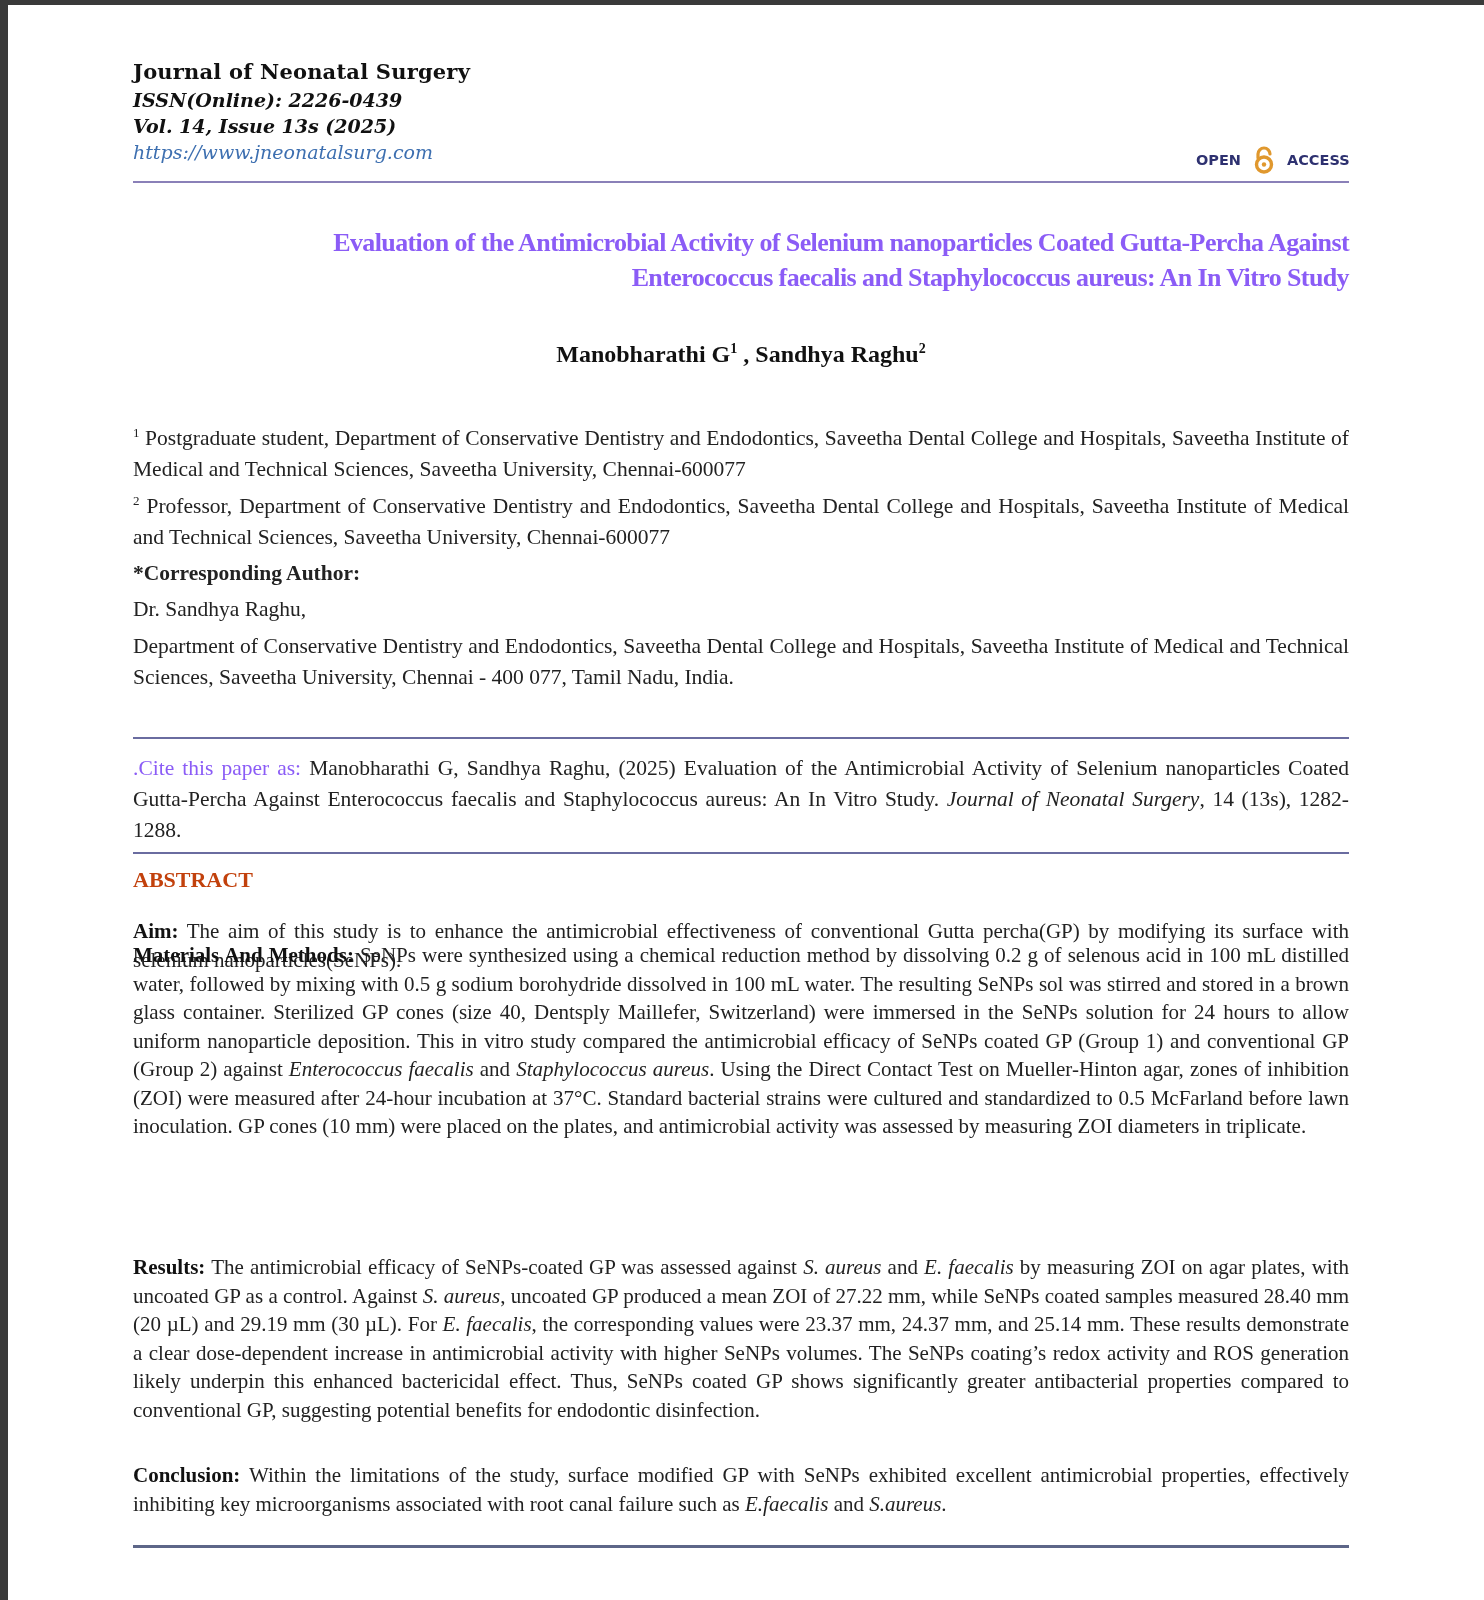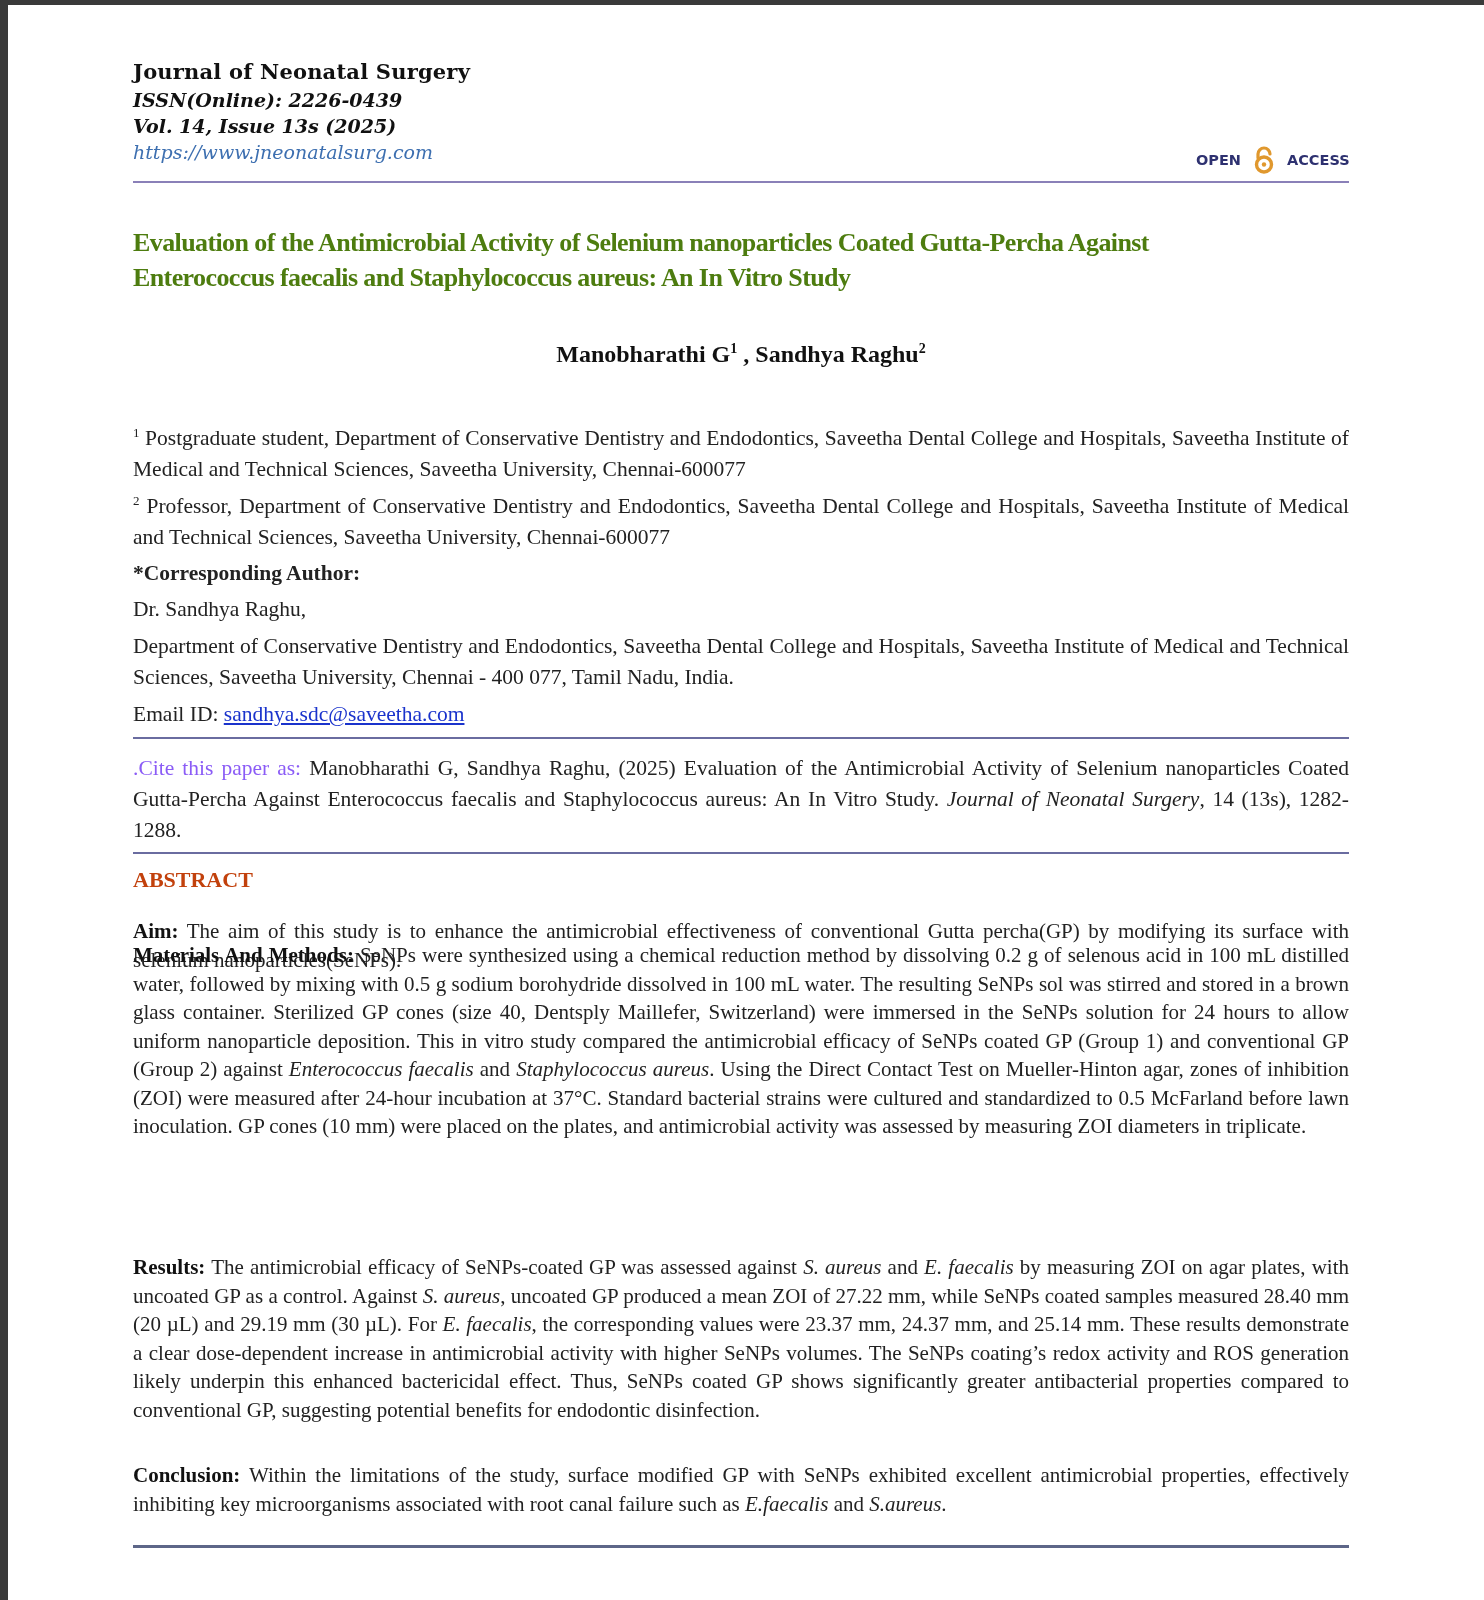--- a/index.html
+++ b/index.html
@@ -26,21 +26,21 @@
     color: #2e3170; display: flex; align-items: center; gap: 12px;
   }
   .oa-lock { width: 22px; height: 28px; display: inline-block; }
   .rule { position: absolute; left: 125px; width: 1216px; height: 2px; }
   .rule-top { top: 176px; background: #8a80b8; }
   .rule-mid1 { top: 732px; background: #6a6ca0; height: 2px; }
   .rule-mid2 { top: 847px; background: #6a6ca0; height: 2px; }
   .rule-bottom { top: 1540px; background: #5d6688; height: 3px; }
   .title {
     position: absolute; left: 125px; width: 1216px; top: 220px;
-    text-align: left; color: #4d7c0f; font-weight: bold; font-size: 26px;
+    text-align: right; color: #8b5cf6; font-weight: bold; font-size: 26px;
     line-height: 35px; letter-spacing: -0.6px;
   }
   .authors {
     position: absolute; left: 125px; width: 1216px; top: 336px;
     text-align: center; font-weight: bold; font-size: 24px; color: #111;
   }
   .authors sup { font-size: 14px; }
   .text-block {
     position: absolute; left: 125px; width: 1216px;
     font-size: 21.5px; color: #222; text-align: justify; line-height: 31px;
@@ -103,23 +103,20 @@
     <span>Postgraduate student, Department of Conservative Dentistry and Endodontics, Saveetha Dental College and Hospitals, Saveetha Institute of Medical and Technical Sciences, Saveetha University, Chennai-600077</span>
   </div>
   <div class="text-block serif affil affil2">
     <sup>2</sup>
     <span>Professor, Department of Conservative Dentistry and Endodontics, Saveetha Dental College and Hospitals, Saveetha Institute of Medical and Technical Sciences, Saveetha University, Chennai-600077</span>
   </div>
 
   <div class="text-block serif corr-label">*Corresponding Author:</div>
   <div class="text-block serif corr-name">Dr. Sandhya Raghu,</div>
   <div class="text-block serif corr-dept">Department of Conservative Dentistry and Endodontics, Saveetha Dental College and Hospitals, Saveetha Institute of Medical and Technical Sciences, Saveetha University, Chennai - 400 077, Tamil Nadu, India.</div>
-  <div class="text-block serif corr-email">
-    <span>Email ID: </span><a class="email-link">sandhya.sdc@saveetha.com</a>
-  </div>
 
   <div class="rule rule-mid1"></div>
 
   <div class="text-block serif cite">
     <span class="cite-label">.Cite this paper as: </span><span>Manobharathi G, Sandhya Raghu, (2025) Evaluation of the Antimicrobial Activity of Selenium nanoparticles Coated Gutta-Percha Against Enterococcus faecalis and Staphylococcus aureus: An In Vitro Study. </span><i>Journal of Neonatal Surgery</i><span>, 14 (13s), 1282-1288.</span>
   </div>
 
   <div class="rule rule-mid2"></div>
 
   <div class="text-block serif abstract-head">ABSTRACT</div>

